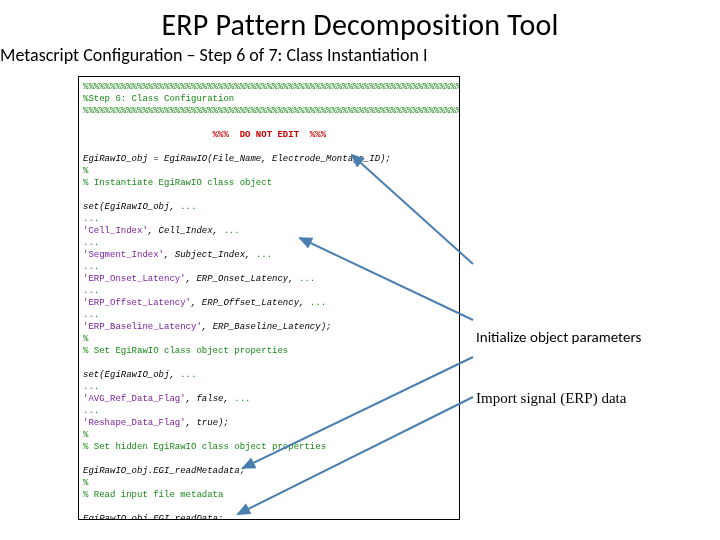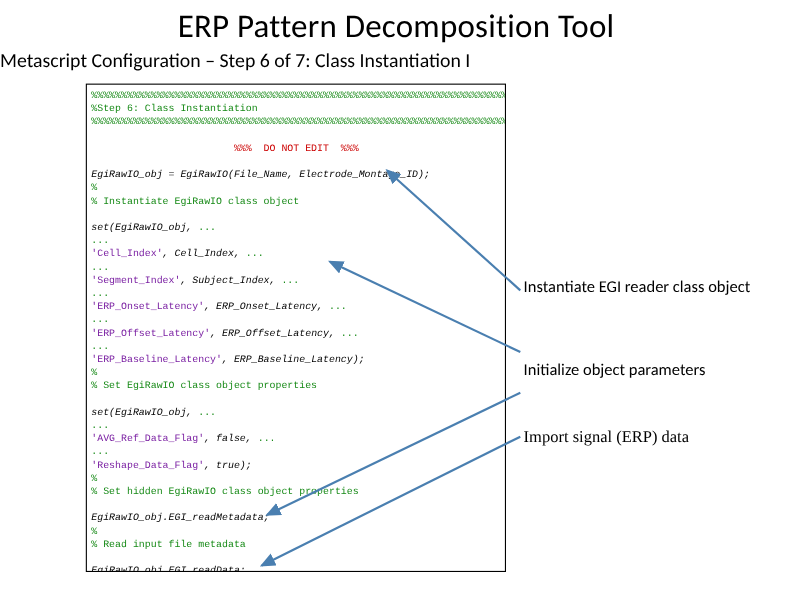--- a/index.html
+++ b/index.html
@@ -47,21 +47,21 @@
     font-size: 9px;
     line-height: 12px;
     padding: 4px 4px;
     box-sizing: border-box;
     white-space: pre;
     overflow: hidden;
   }
   .c-green { color: #178a17; }
   .c-black { color: #000; font-style: italic; }
   .c-purple { color: #7a1fa2; text-align: right; }
-  .c-red { color: #cc0000; }
+  .c-red { color: #cc0000; font-weight: bold; }
   .annot {
     position: absolute;
     font-size: 15px;
     color: #000;
     line-height: 18px;
   }
   svg.arrows {
     position: absolute;
     top: 0;
     left: 0;
@@ -71,21 +71,21 @@
   }
 </style>
 </head>
 <body>
 
 <div class="slide">
   <div class="title">ERP Pattern Decomposition Tool</div>
   <div class="subtitle">Metascript Configuration – Step 6 of 7: Class Instantiation I</div>
 
   <div class="codebox"><span class="c-green">%%%%%%%%%%%%%%%%%%%%%%%%%%%%%%%%%%%%%%%%%%%%%%%%%%%%%%%%%%%%%%%%%%%%%%%%%%</span>
-<span class="c-green">%Step 6: Class Instantiation</span>
+<span class="c-green">%Step 6: Class Configuration</span>
 <span class="c-green">%%%%%%%%%%%%%%%%%%%%%%%%%%%%%%%%%%%%%%%%%%%%%%%%%%%%%%%%%%%%%%%%%%%%%%%%%%</span>
 
 <span class="c-red">                        %%%  DO NOT EDIT  %%%</span>
 
 <span class="c-black">EgiRawIO_obj </span><span class="c-black">= EgiRawIO(File_Name, Electrode_Montage_ID);</span>
 <span class="c-green">%</span>
 <span class="c-green">% Instantiate EgiRawIO class object</span>
 
 <span class="c-black">set</span><span class="c-black">(EgiRawIO_obj, </span><span class="c-green">...</span>
 <span class="c-green">...</span>
@@ -126,17 +126,16 @@
 
     <line x1="473" y1="264" x2="352" y2="155" stroke="#4a7fb0" stroke-width="2" marker-end="url(#arrowhead)"></line>
 
     <line x1="473" y1="320" x2="300" y2="238" stroke="#4a7fb0" stroke-width="2" marker-end="url(#arrowhead)"></line>
 
     <line x1="473" y1="357" x2="243" y2="468" stroke="#4a7fb0" stroke-width="2" marker-end="url(#arrowhead)"></line>
 
     <line x1="473" y1="397" x2="238" y2="514" stroke="#4a7fb0" stroke-width="2" marker-end="url(#arrowhead)"></line>
   </svg>
 
-  <div class="annot" style="top:252px; left:476px; width:220px;">Instantiate EGI reader class object</div>
   <div class="annot" style="top:328px; left:476px; width:220px;">Initialize object parameters</div>
   <div class="annot" style="top:389px; left:476px; width:220px;font-family:Liberation Serif, serif;">Import signal (ERP) data</div>
 
 </div>
 
 </body></html>

